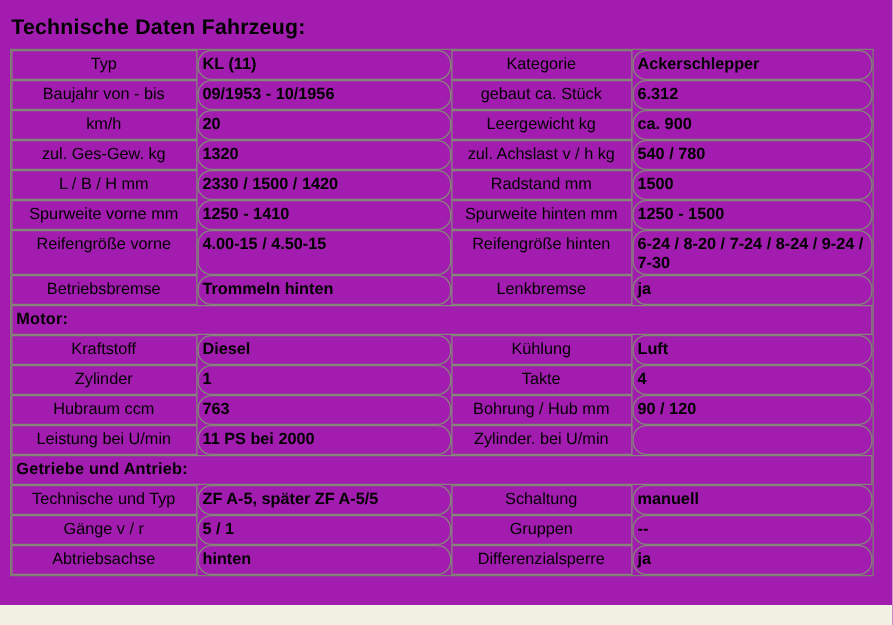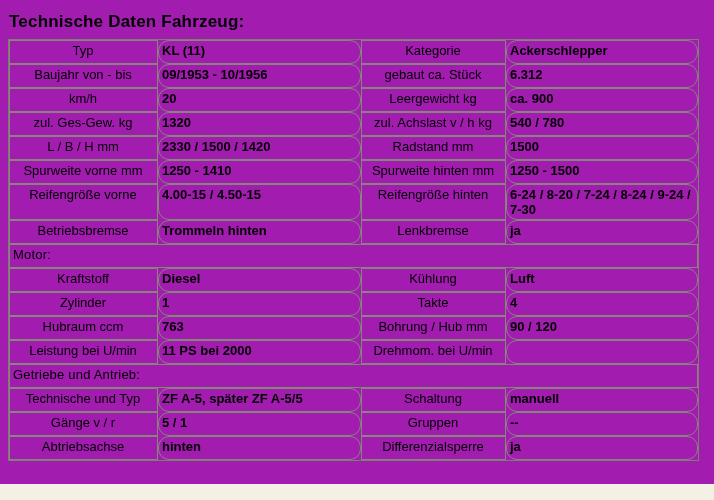--- a/index.html
+++ b/index.html
@@ -36,21 +36,21 @@
     font-size: 13px;
     vertical-align: top;
     height: 18px;
     overflow: hidden;
     white-space: normal;
   }
   td.label-cell { font-weight: normal; text-align: center; }
   td.value-cell { font-weight: bold; border-radius: 11px; }
   td.section-cell {
     font-size: 16px;
-    font-weight: normal;
+    font-weight: bold;
     padding: 3px 4px 3px 3px;
     letter-spacing: 0.2px;
     margin-top: 38px;
   }
 </style>
 </head>
 <body>
 
 <div class="page">
   <div class="page-title">Technische Daten Fahrzeug:</div>
@@ -130,21 +130,21 @@
       </tr>
       <tr>
         <td class="label-cell">Hubraum ccm</td>
         <td class="value-cell">763</td>
         <td class="label-cell">Bohrung / Hub mm</td>
         <td class="value-cell">90 / 120</td>
       </tr>
       <tr>
         <td class="label-cell">Leistung bei U/min</td>
         <td class="value-cell">11 PS bei 2000</td>
-        <td class="label-cell">Drehmom. bei U/min</td>
+        <td class="label-cell">Zylinder. bei U/min</td>
         <td class="value-cell"></td>
       </tr>
 
       <tr>
         <td class="section-cell" colspan="4">Getriebe und Antrieb:</td>
       </tr>
       <tr>
         <td class="label-cell">Technische und Typ</td>
         <td class="value-cell">ZF A-5, später ZF A-5/5</td>
         <td class="label-cell">Schaltung</td>

